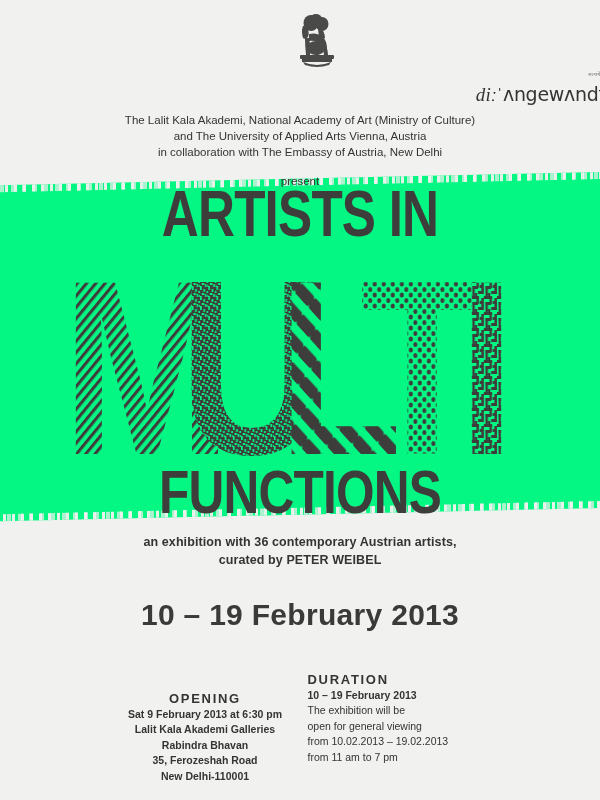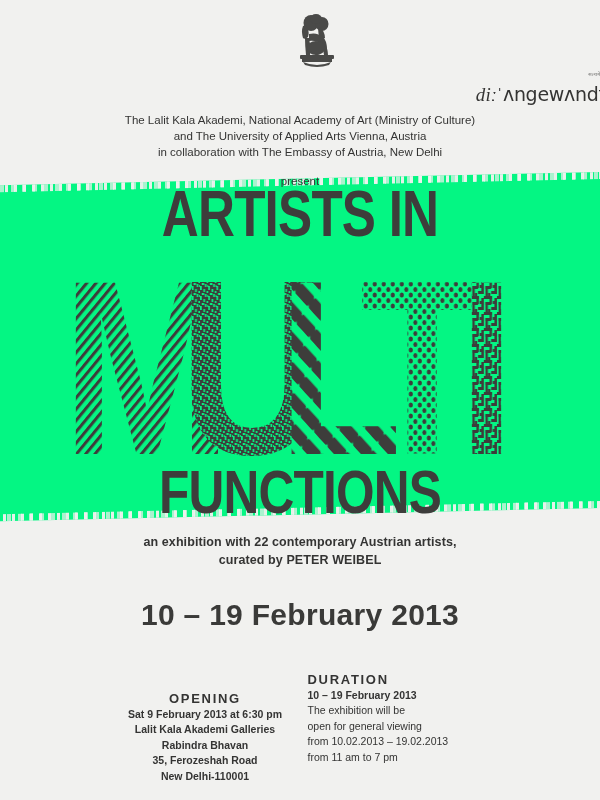--- a/index.html
+++ b/index.html
@@ -308,21 +308,21 @@
         <text x="325" y="206" transform="scale(0.82,1) translate(14,0)" fill="url(#pat-thick-diag)">L</text>
         <text x="425" y="206" transform="scale(0.82,1) translate(14,0)" fill="url(#pat-dots)">T</text>
         <text x="545" y="206" transform="scale(0.82,1) translate(14,0)" fill="url(#pat-maze)">I</text>
       </g>
     </svg>
   </div>
 
   <div class="title-functions">FUNCTIONS</div>
 
   <div class="tagline">
-    <div>an exhibition with 22 contemporary Austrian artists,</div>
+    <div>an exhibition with 36 contemporary Austrian artists,</div>
     <div>curated by PETER WEIBEL</div>
   </div>
 
   <div class="dates-main">10 – 19 February 2013</div>
 
   <div class="info">
 
     <div class="col-opening">
       <div class="section-head">OPENING</div>
       <div class="op-line">Sat 9 February 2013 at 6:30 pm</div>

